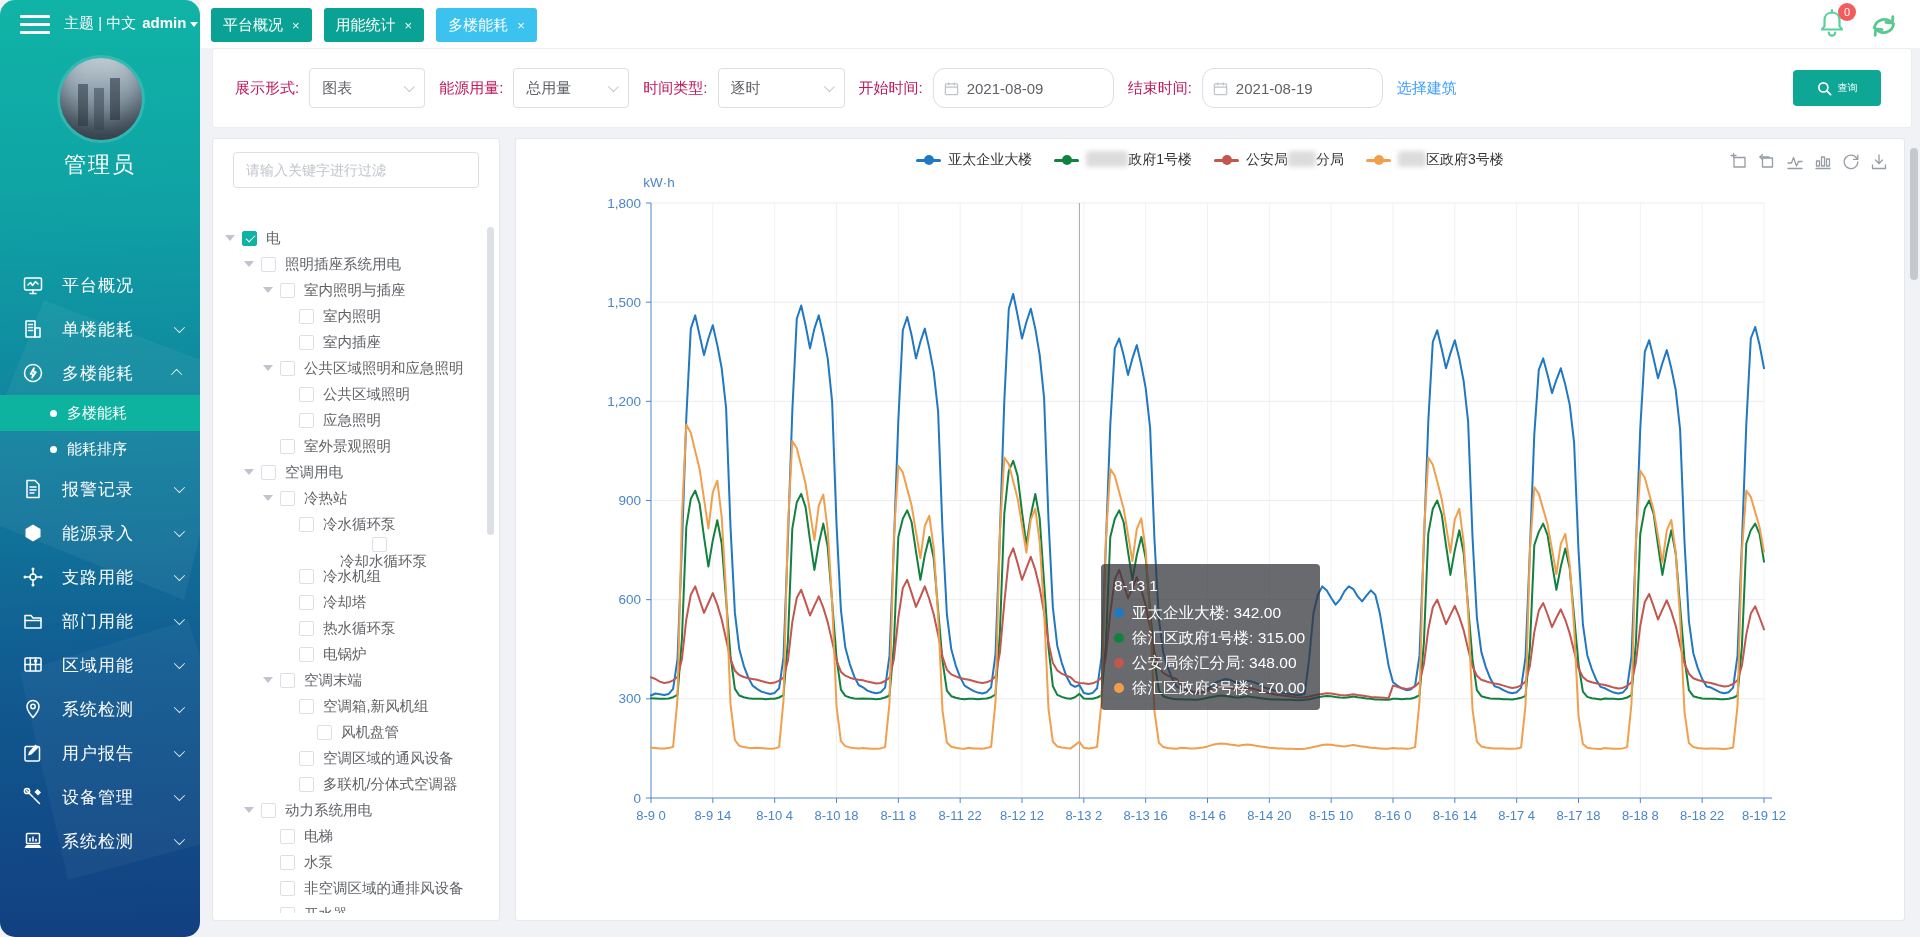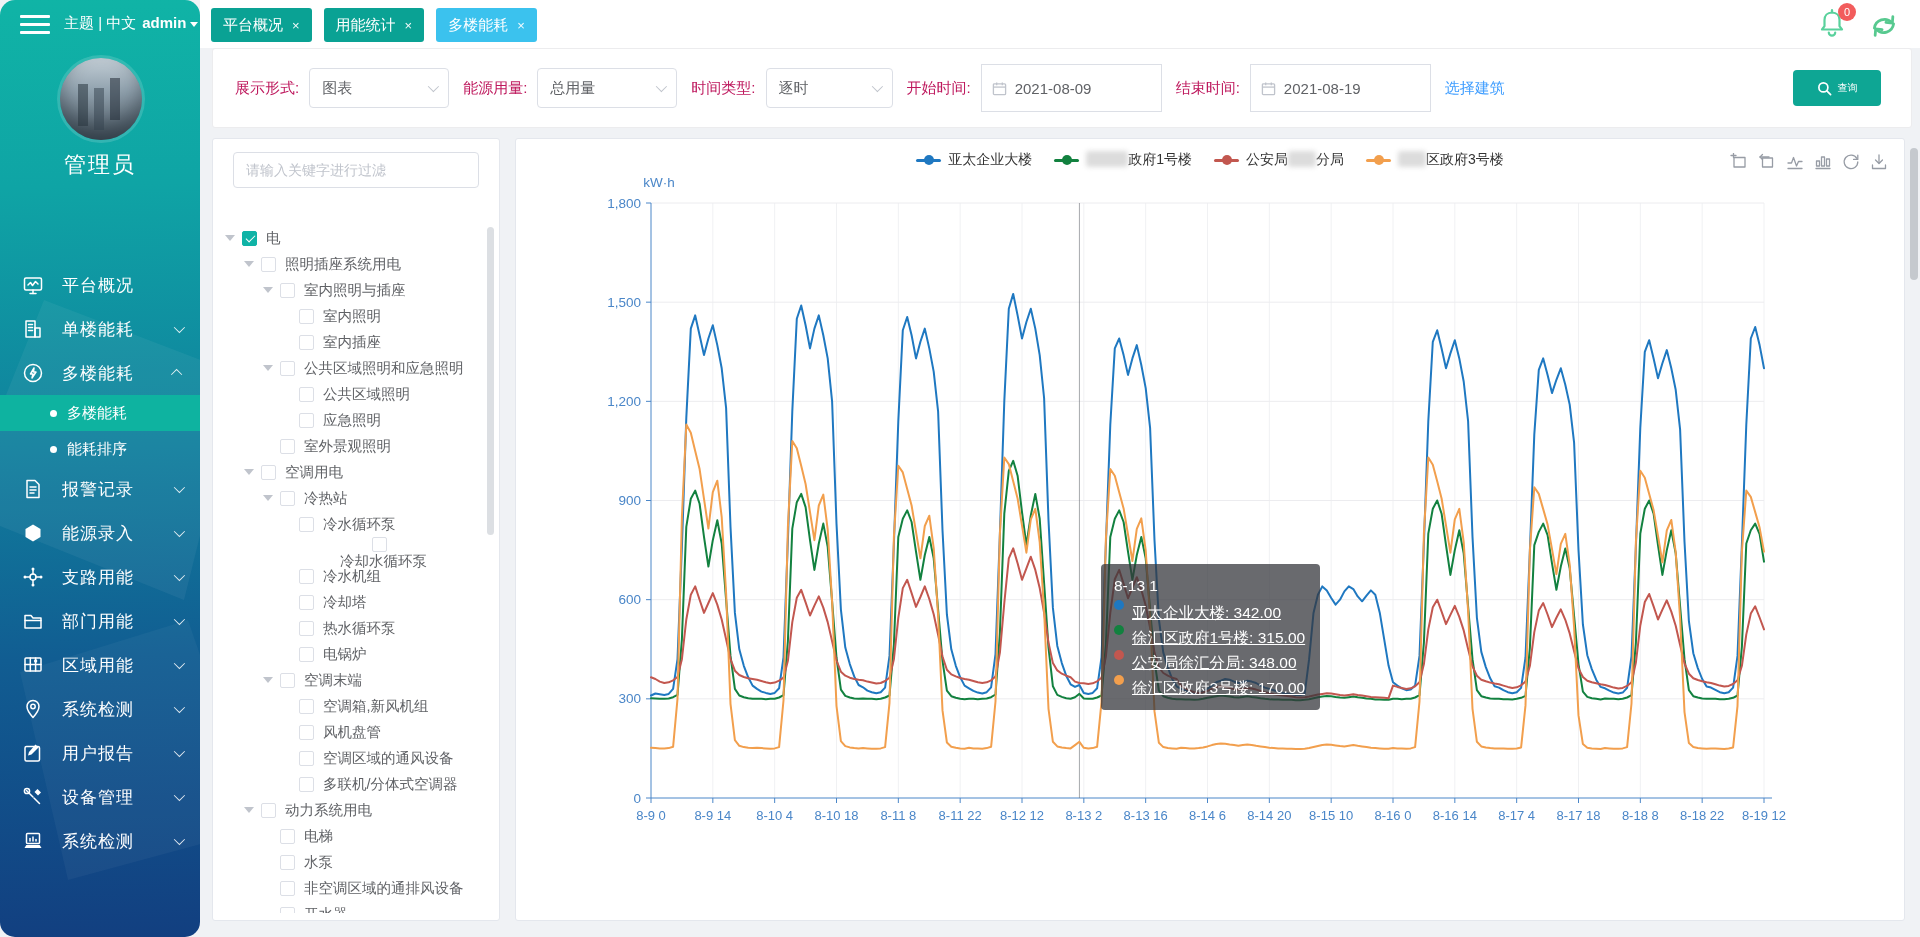--- a/index.html
+++ b/index.html
@@ -43,22 +43,22 @@
   #bell-wrap svg { width:36px; height:36px; stroke:#59d19c; stroke-width:2.2; fill:none; stroke-linecap:round; stroke-linejoin:round; }
   #bell-badge { position:absolute; right:-2px; top:-3px; min-width:18px; height:18px; border-radius:9px; background:#f25c5c; color:#fff; font-size:11px; display:flex; align-items:center; justify-content:center; padding:0 4px; }
   #refresh-wrap { position:absolute; right:20px; top:10px; width:32px; height:32px; cursor:pointer; }
   #refresh-wrap svg { width:32px; height:32px; stroke:#57c98f; stroke-width:2.6; fill:none; stroke-linecap:round; stroke-linejoin:round; }
 
   
   #filterbar { position:absolute; left:212px; top:48px; width:1700px; height:80px; background:#fff; border:1px solid #ececee; border-radius:3px; display:flex; align-items:center; padding-left:8px; }
   .flabel { font-size:15px; color:#be185d; margin-left:14px; white-space:nowrap; }
   .selbox { height:40px; border:1px solid #dcdfe6; border-radius:4px; background:#fff; display:flex; align-items:center; justify-content:space-between; padding:0 12px; margin-left:10px; color:#606266; font-size:15px; cursor:pointer; }
   .selbox .chev { width:8px; height:8px; border-right:1.5px solid #c0c4cc; border-bottom:1.5px solid #c0c4cc; transform:rotate(45deg) translateY(-2px); }
-  .w140 { width:140px; } .w127 { width:127px; } .w181 { width:181px; }
-  .datebox { height:48px; border:1px solid #dcdfe6; border-radius:0; display:flex; align-items:center; padding:0 10px; margin-left:10px; color:#606266; font-size:15px; cursor:text; }
+  .w140 { width:116px; } .w127 { width:127px; } .w181 { width:181px; }
+  .datebox { height:40px; border:1px solid #dcdfe6; border-radius:12px; display:flex; align-items:center; padding:0 10px; margin-left:10px; color:#606266; font-size:15px; cursor:text; }
   .datebox svg { width:15px; height:15px; stroke:#c0c4cc; stroke-width:1.4; fill:none; margin-right:8px; }
   #select-building { color:#409eff; font-size:15px; margin-left:14px; cursor:pointer; white-space:nowrap; }
   #query-btn { margin-left:auto; margin-right:30px; width:88px; height:36px; background:#0ea694; color:#fff; border:none; border-radius:4px; font-size:10px; display:flex; align-items:center; justify-content:center; gap:6px; cursor:pointer; font-family:inherit; }
   #query-btn svg { width:15px; height:15px; stroke:#fff; stroke-width:1.8; fill:none; stroke-linecap:round; }
 
   
   #tree-card { position:absolute; left:212px; top:138px; width:288px; height:783px; background:#fff; border:1px solid #e4e7ed; border-radius:3px; }
   #tree-search { position:absolute; left:20px; top:13px; width:246px; height:36px; border:1px solid #dcdfe6; border-radius:4px; padding:0 12px; font-size:14px; color:#606266; outline:none; font-family:inherit; }
   #tree-search::placeholder { color:#c0c4cc; }
   #tree { position:absolute; left:0; top:86px; width:272px; height:688px; overflow:hidden; }
@@ -75,21 +75,21 @@
   #legend { position:absolute; left:0; top:12px; width:100%; display:flex; justify-content:center; gap:22px; }
   .litem { display:flex; align-items:center; gap:7px; font-size:14px; color:#333; cursor:pointer; }
   .lmark { position:relative; width:25px; height:3px; border-radius:2px; }
   .lmark .ldot { position:absolute; left:8px; top:-3.5px; width:10px; height:10px; border-radius:50%; }
   .blurred { color:transparent; background:#dcdcdc; filter:blur(2.5px); border-radius:3px; }
   #toolbox { position:absolute; right:16px; top:14px; display:flex; gap:10px; }
   #toolbox svg { width:18px; height:18px; stroke:#979ca5; stroke-width:1.3; fill:none; stroke-linecap:round; stroke-linejoin:round; cursor:pointer; }
   #plot-svg { position:absolute; left:0; top:0; }
   #tooltip { position:absolute; left:585px; top:425px; background:rgba(52,54,60,.74); border-radius:4px; padding:9px 15px 10px 13px; color:#fff; font-size:15.5px; line-height:25px; pointer-events:none; white-space:nowrap; }
   #tooltip .ttitle { margin-bottom:2px; }
-  .titem { display:flex; align-items:flex-start;text-decoration:underline; }
+  .titem { display:flex; align-items:center; }
   .tdot { width:10px; height:10px; border-radius:50%; margin-right:8px; flex:none; }
 
   
   #win-scroll { position:absolute; right:2px; top:148px; width:8px; height:132px; background:#c5c9ce; border-radius:4px; cursor:pointer; }
 </style>
 </head>
 <body>
 
 <div id="sidebar">
   <div class="poly1"></div>
@@ -402,21 +402,21 @@
       <div class="tnode" style="padding-left: 50px;">
         <span class="tri"></span>
         <span class="cb"></span>
         <span>空调末端</span>
       </div>
       <div class="tnode" style="padding-left: 69px;">
         <span class="tri-space"></span>
         <span class="cb"></span>
         <span>空调箱,新风机组</span>
       </div>
-      <div class="tnode" style="padding-left: 69px;">
+      <div class="tnode" style="padding-left: 87px;">
         <span class="tri-space"></span>
         <span class="cb"></span>
         <span>风机盘管</span>
       </div>
       <div class="tnode" style="padding-left: 69px;">
         <span class="tri-space"></span>
         <span class="cb"></span>
         <span>空调区域的通风设备</span>
       </div>
       <div class="tnode" style="padding-left: 69px;">

